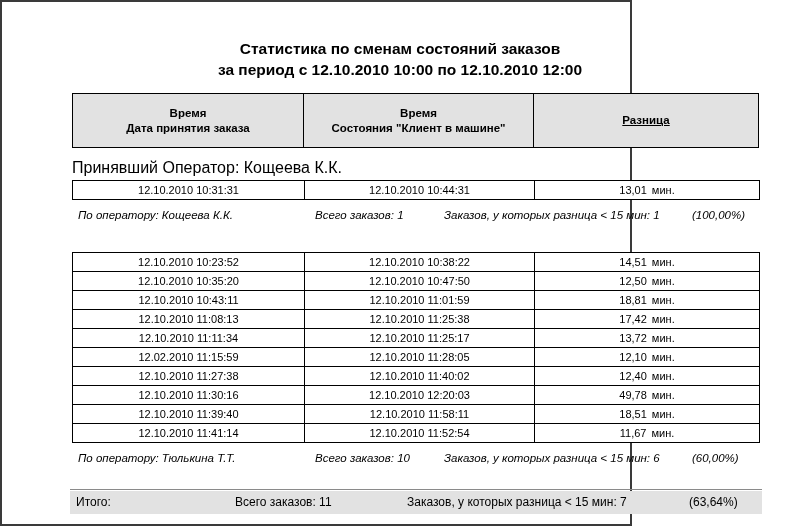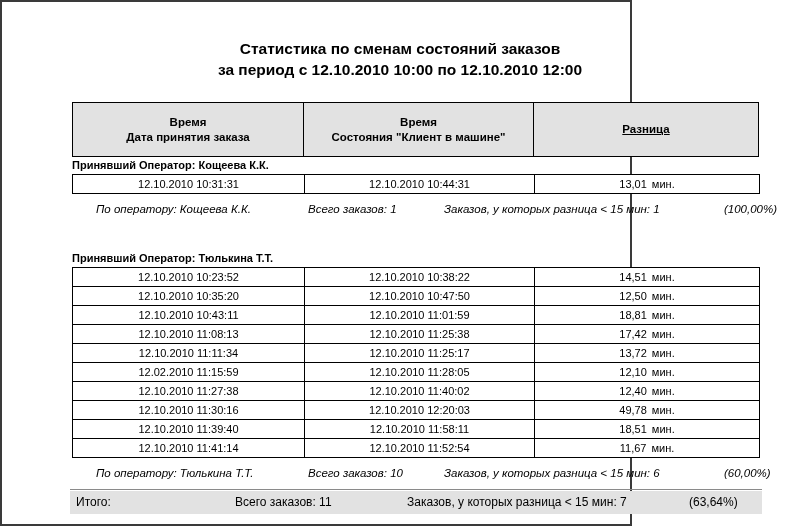--- a/index.html
+++ b/index.html
@@ -36,21 +36,21 @@
     color: #000000;
     line-height: 21px;
     letter-spacing: 0px;
     white-space: nowrap;
   }
 
   
   #col-header {
     position: absolute;
     left: 70px;
-    top: 100px;
+    top: 91px;
     width: 687px;
     height: 55px;
     display: flex;
     box-sizing: border-box;
     border-radius: 14px;
   }
   .hcell {
     background: #e2e2e2;
     border: 1px solid #000000;
     box-sizing: border-box;
@@ -65,22 +65,22 @@
     line-height: 15px;
   }
   .hcell + .hcell { border-left: none; }
   .hc1 { width: 232px; }
   .hc2 { width: 230px; }
   .hc3 { width: 225px; text-decoration: underline; }
 
   
   .group { position: absolute; left: 70px; width: 687px; }
   .group-title {
-    font-size: 11px;
-    font-weight: bold;
+    font-size: 16px;
+    font-weight: normal;
     color: #000000;
     white-space: nowrap;
     margin-bottom: 3px;
   }
 
   table.rows {
     border-collapse: collapse;
     width: 687px;
     table-layout: fixed;
   }
@@ -107,24 +107,24 @@
     position: relative;
     width: 687px;
     height: 18px;
     margin-top: 9px;
     font-style: italic;
     font-size: 11.5px;
     color: #000000;
     white-space: nowrap;
   }
   .summary span { position: absolute; top: 0; }
-  .s-op     { left: 24px; }
-  .s-total  { left: 236px; }
+  .s-op     { left: 6px; }
+  .s-total  { left: 243px; }
   .s-under  { left: 372px; }
-  .s-pct    { left: 620px; margin-left: 32px; }
+  .s-pct    { left: 620px; }
 
   
   #footer-rule {
     position: absolute;
     left: 68px;
     top: 487px;
     width: 692px;
     height: 1px;
     background: #8a8a8a;
   }
@@ -191,21 +191,20 @@
           </tbody>
         </table>
         <div class="summary">
           <span class="s-op">По оператору: Кощеева К.К.</span>
           <span class="s-total">Всего заказов:  1</span>
           <span class="s-under">Заказов, у которых разница &lt; 15 мин: 1</span>
           <span class="s-pct">(100,00%)</span>
         </div>
       </div>
       <div class="group" style="top: 250px;">
-        <div class="group-title">Принявший Оператор: Тюлькина Т.Т.</div>
         <table class="rows">
           <colgroup>
             <col class="c1">
             <col class="c2">
             <col class="c3">
           </colgroup>
           <tbody>
             <tr>
               <td>12.10.2010 10:23:52</td>
               <td>12.10.2010 10:38:22</td>

